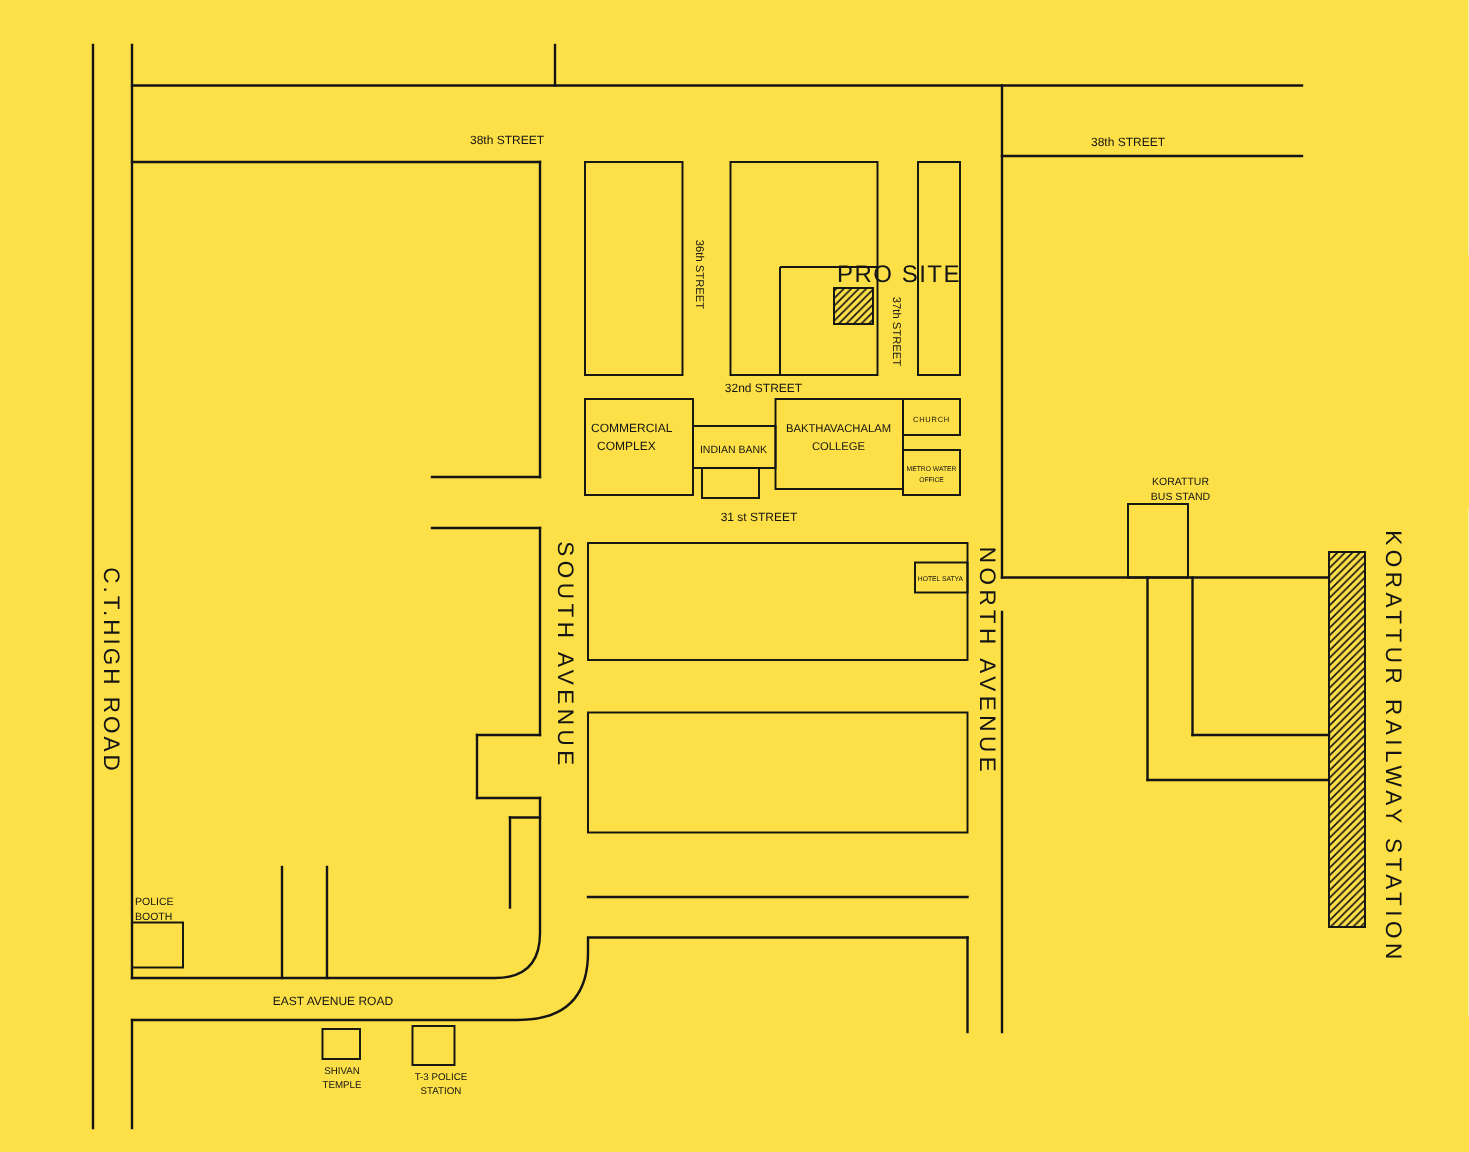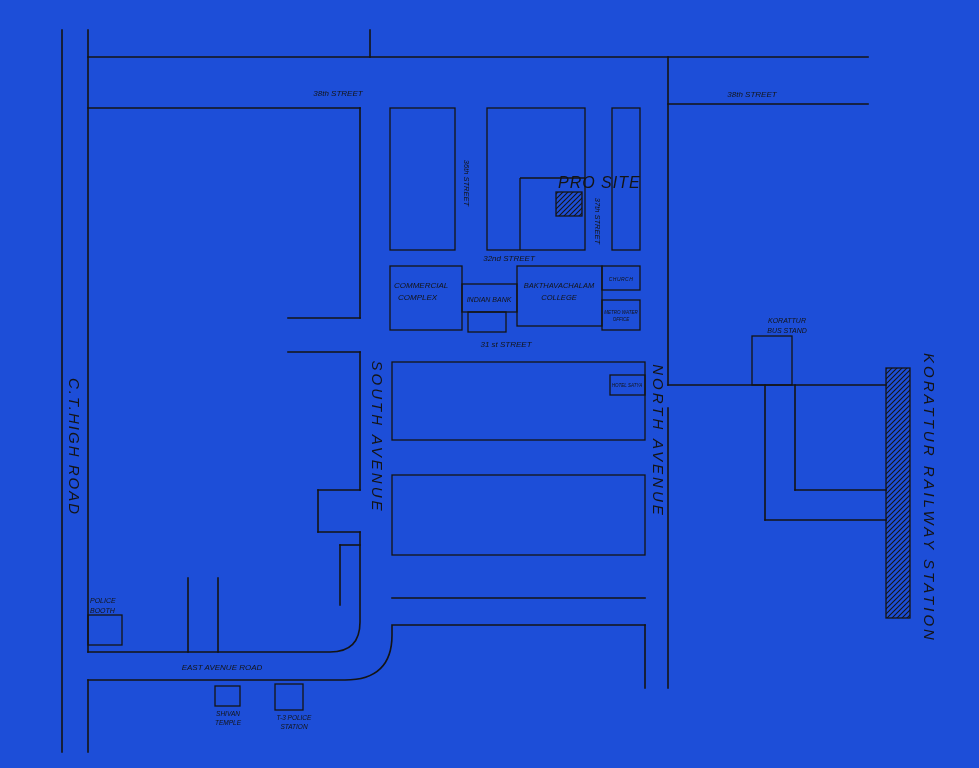--- a/index.html
+++ b/index.html
@@ -1,16 +1,16 @@
 <!DOCTYPE html>
 <html><head>
 <meta charset="utf-8">
 <style>
   html,body{margin:0;padding:0;background:#ffffff;}
-  #stage{position:relative;width:979px;height:768px;background:#1d4ed8;overflow:hidden;font-style:italic;}
+  #stage{position:relative;width:979px;height:768px;background:#fde047;overflow:hidden;}
   svg{display:block;}
   .rd{stroke:#141414;stroke-width:1.6;fill:none;stroke-linecap:square;}
   .blk{stroke:#141414;stroke-width:1.3;fill:none;}
   .hatched{stroke:#141414;stroke-width:1.3;}
   text{font-family:"Liberation Sans","DejaVu Sans",sans-serif;fill:#141414;}
   .t8{font-size:8px;}
   .t7{font-size:7px;}
   .t75{font-size:7.5px;}
   .t65{font-size:6.5px;}
   .t5{font-size:5px;letter-spacing:0.5px;}

